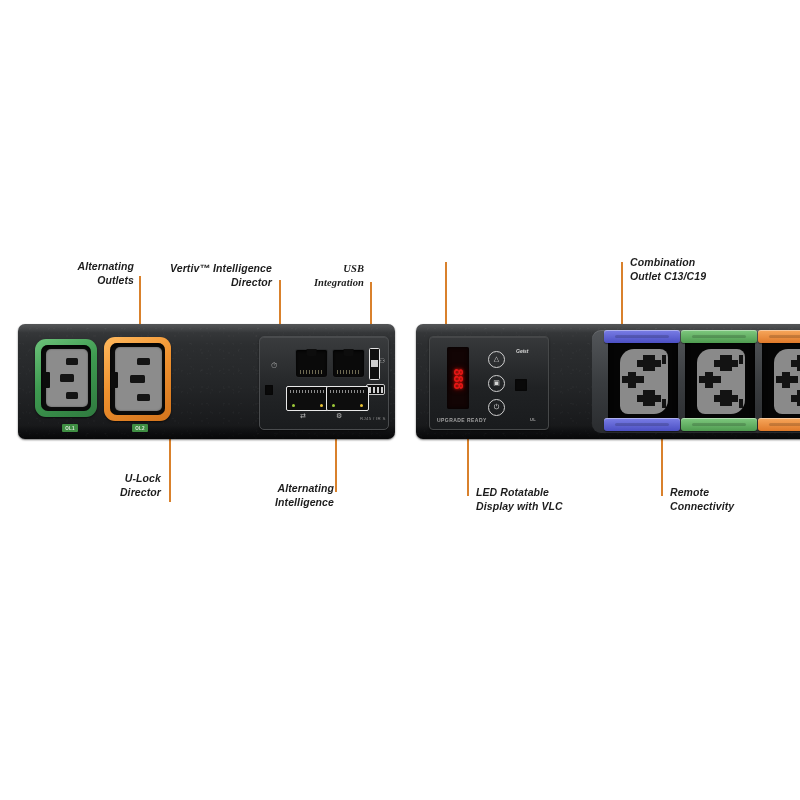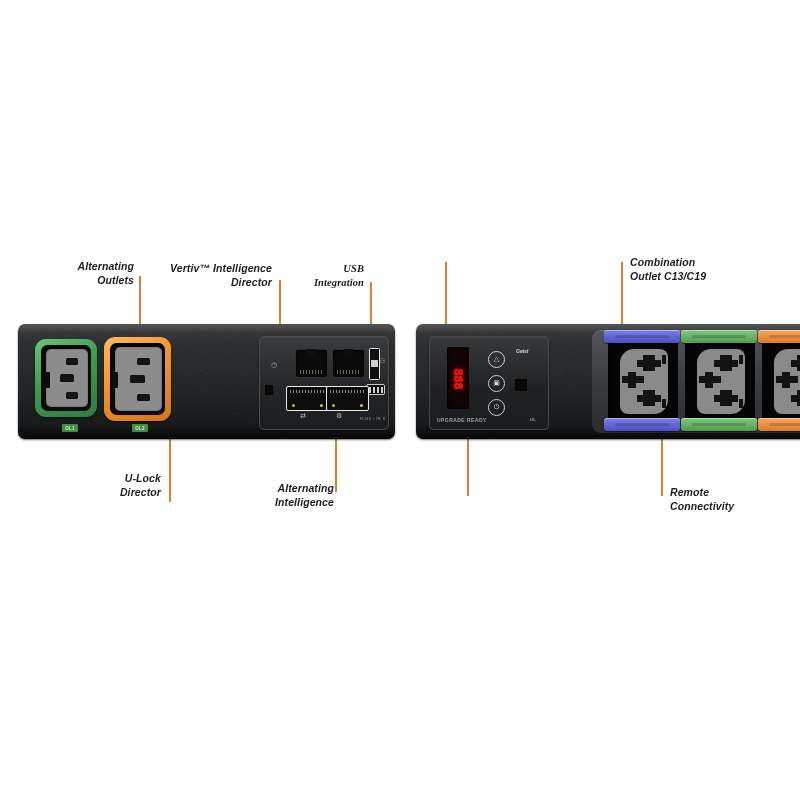--- a/index.html
+++ b/index.html
@@ -296,20 +296,22 @@
   <div class="leader" style="left:617px;top:262px;height:78px;"></div>
 
   <div class="callout right" style="left:45px;top:472px;width:112px;">U-Lock
 Director</div>
   <div class="leader" style="left:165px;top:424px;height:78px;"></div>
 
   <div class="callout right" style="left:218px;top:482px;width:112px;">Alternating
 Intelligence</div>
   <div class="leader" style="left:331px;top:424px;height:68px;"></div>
 
+  <div class="callout left" style="left:472px;top:486px;width:140px;">LED Rotatable
+Display with VLC</div>
   <div class="leader" style="left:463px;top:424px;height:72px;"></div>
 
   <div class="callout left" style="left:666px;top:486px;width:120px;font-style:italic;">Remote
 Connectivity</div>
   <div class="leader" style="left:657px;top:424px;height:72px;"></div>
 
   <div class="pdu" style="left:14px;top:324px;width:377px;height:115px;">
     <div class="speckle"></div>
     <div class="topsheen"></div>
     <div class="botshade"></div>

